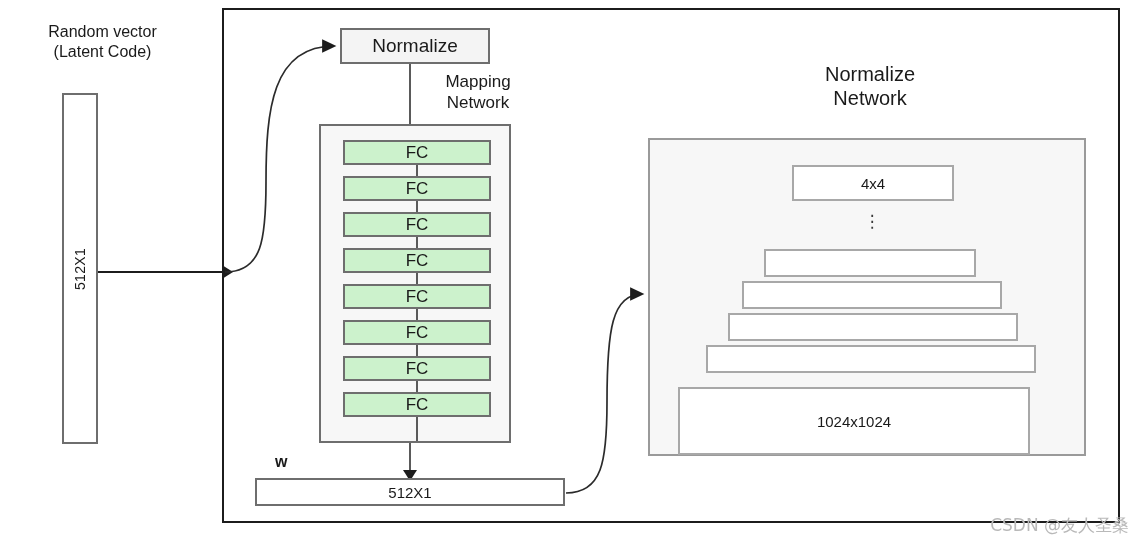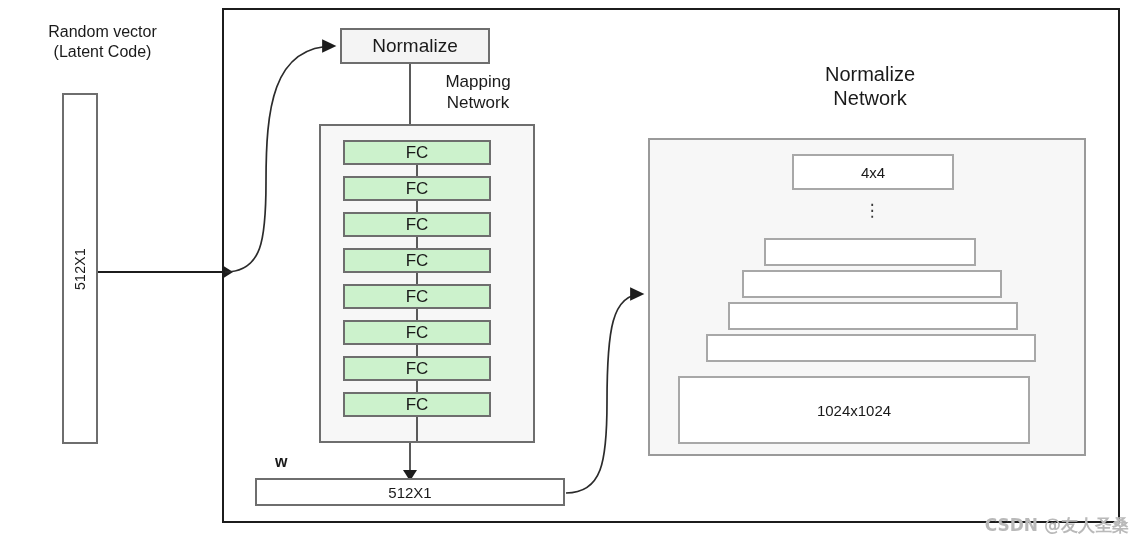--- a/index.html
+++ b/index.html
@@ -45,21 +45,21 @@
   
   .normalize-box{
     left:340px;top:28px;width:150px;height:36px;
     background:#f4f4f4;border:2px solid #6e6e6e;
     display:flex;align-items:center;justify-content:center;
     font-size:19px;color:#1a1a1a;
   }
 
   
   .mapping-container{
-    left:319px;top:124px;width:216px;height:319px;
+    left:319px;top:124px;width:192px;height:319px;
     background:#f7f7f7;border:2px solid #6e6e6e;
   }
   .fc-stack{position:absolute;left:0;top:0;width:100%;height:100%;}
   .fc-box{
     position:absolute;left:22px;width:148px;height:25px;
     background:#ccf2cc;border:2px solid #6e6e6e;box-sizing:border-box;
     display:flex;align-items:center;justify-content:center;
     font-size:17px;color:#1a1a1a;
   }
   
@@ -109,21 +109,20 @@
   .ah-latent{left:222px;top:265px;}
 
   
   .curves{position:absolute;left:0;top:0;width:1143px;height:545px;overflow:visible;}
 
   
   .watermark{
     position:absolute;right:14px;bottom:8px;
     font-size:17px;color:#b9b9b9;white-space:nowrap;
     font-family:"DejaVu Sans","Liberation Sans",sans-serif;
-    font-weight:bold;
   }
 </style>
 </head>
 <body>
 
 <div class="canvas">
 
   <div class="abs outer-frame"></div>
 
   <div class="label label-random">Random vector
@@ -167,21 +166,21 @@
   <div class="abs line-map-w"></div>
   <div class="arrowhead-down"></div>
 
   <div class="label label-w">w</div>
   <div class="abs w-box">512X1</div>
 
   <div class="label label-synthesis">Normalize
 Network</div>
 
   <div class="abs synthesis-container">
-    <div id="syn-stack" style="position:absolute;left:0;top:0;width:100%;height:100%;">
+    <div id="syn-stack" style="position:absolute;left:0;top:11px;width:100%;height:100%;">
         <div class="syn-box" style="left: 142px; width: 162px; top: 14px; height: 36px;">4x4</div>
         <div class="syn-box" style="left: 114px; width: 212px; top: 98px; height: 28px;"></div>
         <div class="syn-box" style="left: 92px; width: 260px; top: 130px; height: 28px;"></div>
         <div class="syn-box" style="left: 78px; width: 290px; top: 162px; height: 28px;"></div>
         <div class="syn-box" style="left: 56px; width: 330px; top: 194px; height: 28px;"></div>
         <div class="syn-box" style="left: 28px; width: 352px; top: 236px; height: 68px;">1024x1024</div>
         <div class="syn-dots" style="left: 212px; top: 62px; width: 20px;">⋮</div>
       </div>
   </div>
 

